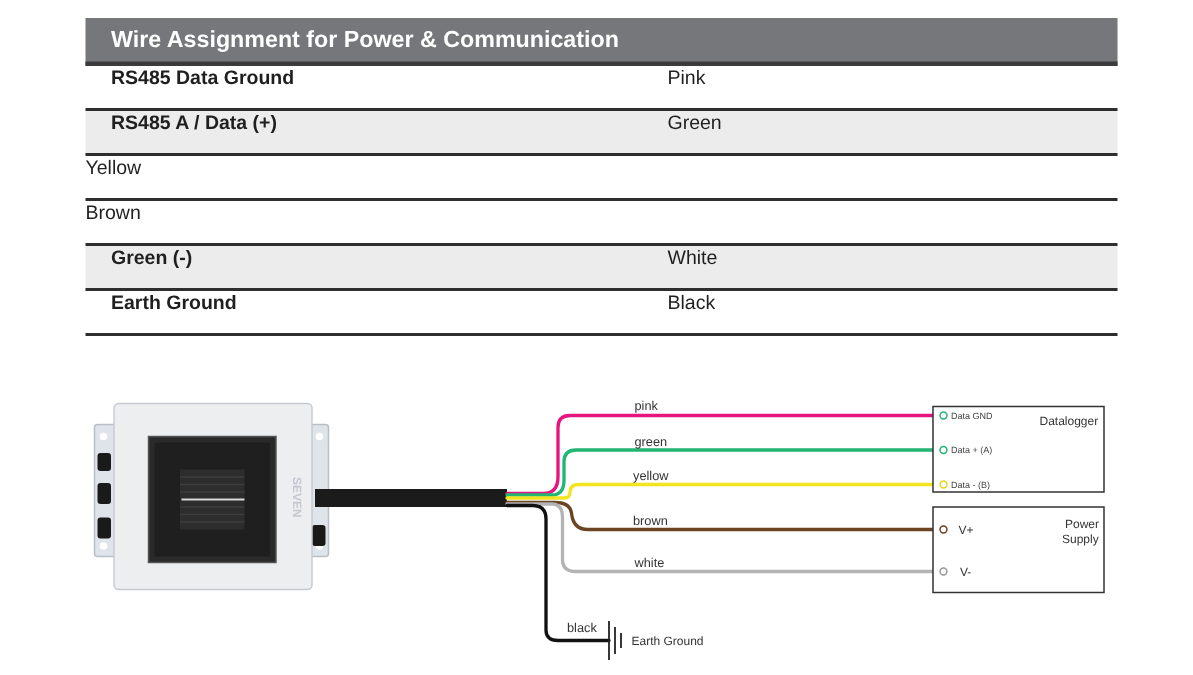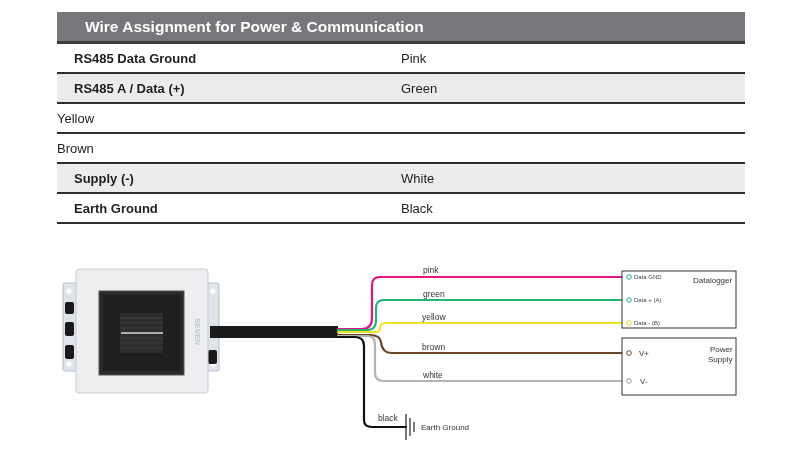--- a/index.html
+++ b/index.html
@@ -1,19 +1,19 @@
 <!DOCTYPE html>
 <html><head>
 <meta charset="utf-8">
 <style>
   html, body { margin:0; padding:0; background:#ffffff; }
   body { width:795px; height:450px; position:relative; overflow:hidden; font-family:"Liberation Sans", sans-serif; }
   .table-wrap { position:absolute; left:57px; top:12px; width:688px; }
-  .title-bar { height:29px; background:#76777a; border-bottom:3px solid #3b3b3d; color:#ffffff; font-weight:bold; font-size:15.5px; line-height:29px; padding-left:28px; box-sizing:content-box; }
-  .row { height:28px; border-bottom:2px solid #2e2e2e; display:flex; align-items:center; font-size:13px; color:#1f1f1f; }
+  .title-bar { height:29px; background:#76777a; border-bottom:3px solid #3b3b3d; color:#ffffff; font-weight:bold; font-size:15.5px; line-height:29px; padding-left:17px; box-sizing:content-box; }
+  .row { height:28px; border-bottom:2px solid #2e2e2e; display:flex; align-items:flex-start; font-size:13px; color:#1f1f1f;gap:44px; }
   .row.alt { background:#ececec; }
   .row .fn { width:327px; padding-left:17px; font-weight:bold; }
   .row .col { font-weight:normal; }
   svg { position:absolute; left:0; top:0; }
   .lbl { font-family:"Liberation Sans", sans-serif; font-size:8.5px; fill:#333; }
   .small { font-family:"Liberation Sans", sans-serif; font-size:6px; fill:#444; }
   .boxlbl { font-family:"Liberation Sans", sans-serif; font-size:8px; fill:#333; }
 </style>
 </head>
 <body>
@@ -28,21 +28,21 @@
     <span class="fn">RS485 A / Data (+)</span>
     <span class="col">Green</span>
   </div>
   <div class="row">
     <span class="col">Yellow</span>
   </div>
   <div class="row">
     <span class="col">Brown</span>
   </div>
   <div class="row alt">
-    <span class="fn">Supply (-)</span>
+    <span class="fn">Green (-)</span>
     <span class="col">White</span>
   </div>
   <div class="row">
     <span class="fn">Earth Ground</span>
     <span class="col">Black</span>
   </div>
 </div>
 
 <svg width="795" height="450" viewBox="0 0 795 450">
 

